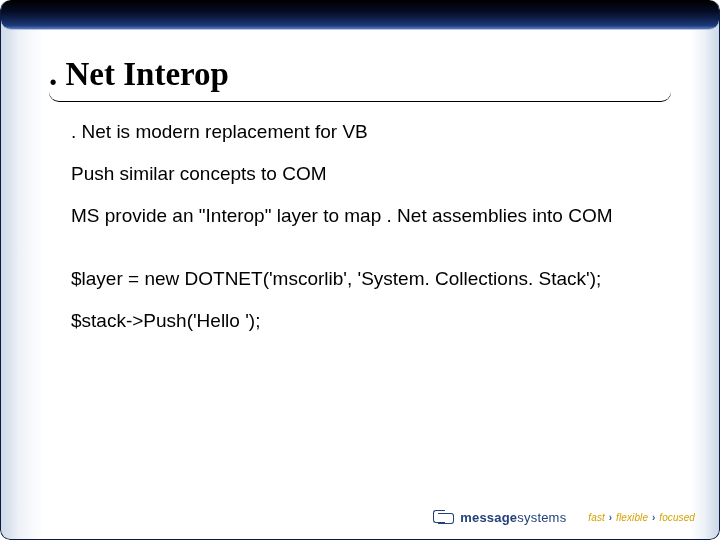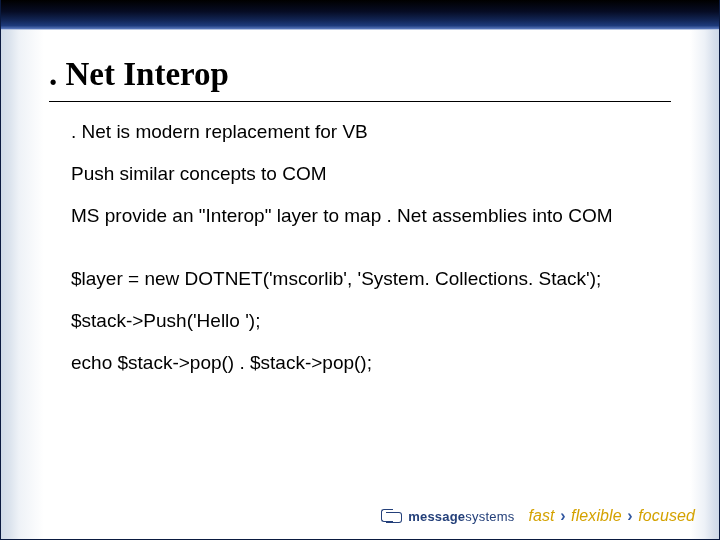--- a/index.html
+++ b/index.html
@@ -1,15 +1,15 @@
 <!DOCTYPE html>
 <html><head>
 <meta charset="utf-8">
 <style>
-  * { margin: 0; padding: 0; box-sizing: border-box; }
+  * { margin: 0; padding: 0; box-sizing: border-box; border-radius: 10px; }
   html, body { width: 720px; height: 540px; overflow: hidden; }
   body {
     font-family: Arial, Helvetica, sans-serif;
     background: #fff;
     position: relative;
   }
   .slide {
     width: 720px;
     height: 540px;
     position: relative;
@@ -49,21 +49,21 @@
     margin-bottom: 18px;
     line-height: 1.25;
   }
   .gap { height: 22px; }
   .footer {
     position: absolute;
     bottom: 14px;
     right: 24px;
     display: flex;
     align-items: center;
-    gap: 14px;
+    gap: 22px;
   }
   .logo {
     display: flex;
     align-items: center;
     gap: 3px;
   }
   .logo-glyph {
     position: relative;
     width: 24px; height: 16px;
   }
@@ -86,21 +86,21 @@
     border-radius: 0 3px 3px 0;
   }
   .logo-text { line-height: 1; }
   .logo-text .l1 {
     font-size: 13px;
     color: #24407a;
     letter-spacing: 0.2px;
   }
   .logo-text .l1 b { font-weight: bold; }
   .tagline {
-    font-size: 16px;
+    font-size: 10px;
     font-style: italic;
     color: #d4a200;
     letter-spacing: 0.1px;
   }
   .tagline .sep {
     color: #3056a0;
     font-weight: bold;
     font-style: normal;
     padding: 0 1px;
   }
@@ -113,21 +113,20 @@
 
   <h1 class="title">. Net Interop</h1>
 
   <div class="content">
     <div class="line">. Net is modern replacement for VB</div>
     <div class="line">Push similar concepts to COM</div>
     <div class="line">MS provide an "Interop" layer to map . Net assemblies into COM</div>
     <div class="gap"></div>
     <div class="line">$layer = new DOTNET('mscorlib', 'System. Collections. Stack');</div>
     <div class="line">$stack-&gt;Push('Hello ');</div>
-    <div class="line">echo $stack-&gt;pop() . $stack-&gt;pop();</div>
   </div>
 
   <div class="footer">
     <div class="logo">
       <span class="logo-glyph"></span>
       <span class="logo-text">
         <span class="l1">
           <b>message</b><span>systems</span>
         </span>
       </span>

